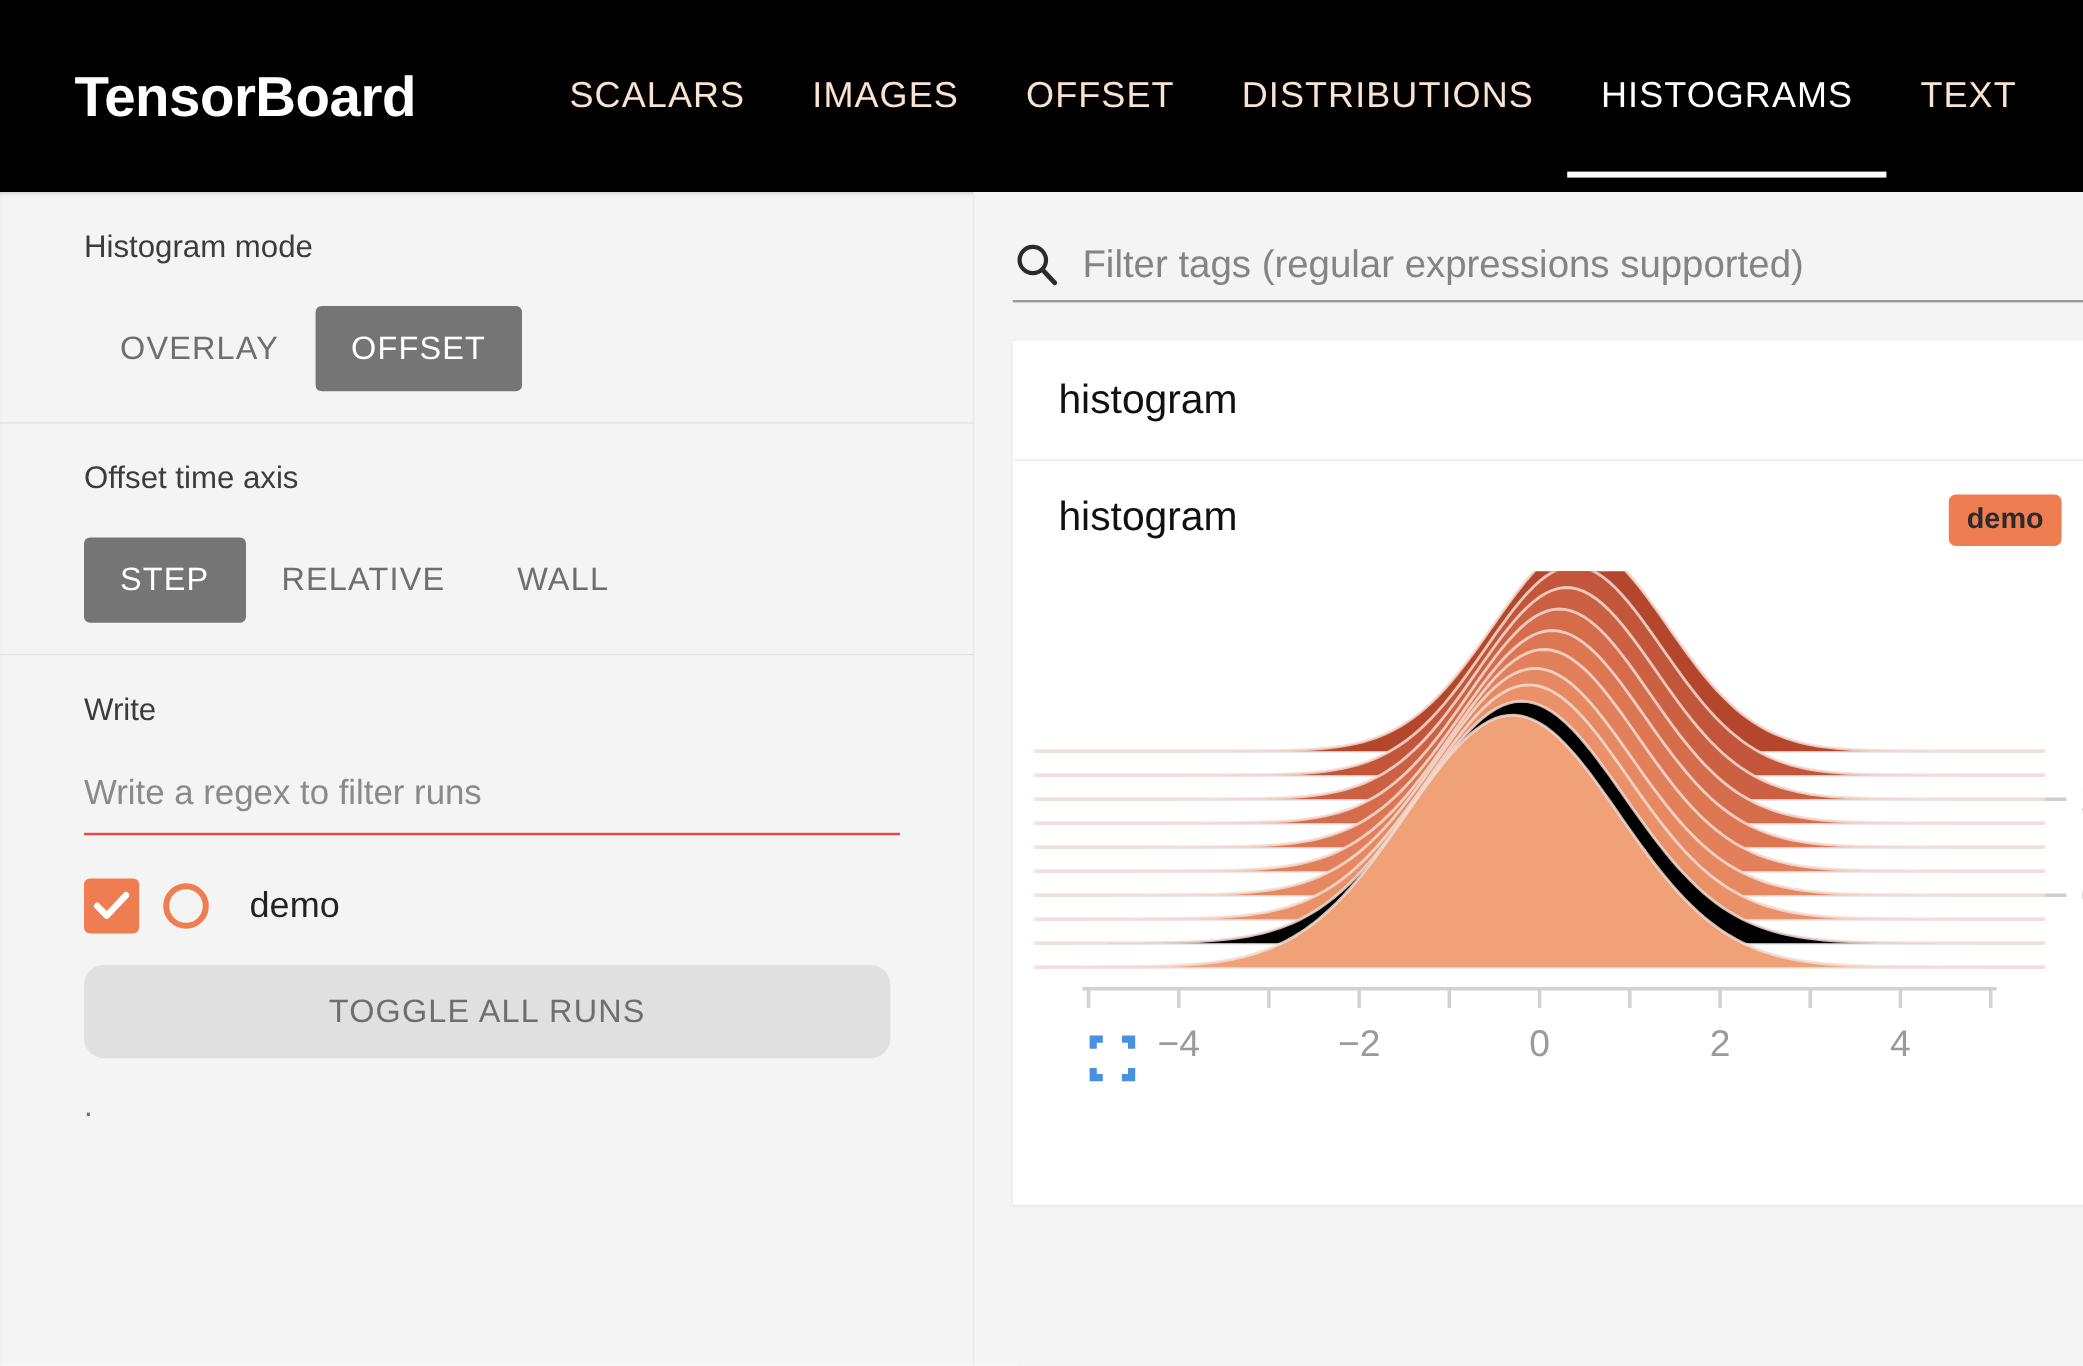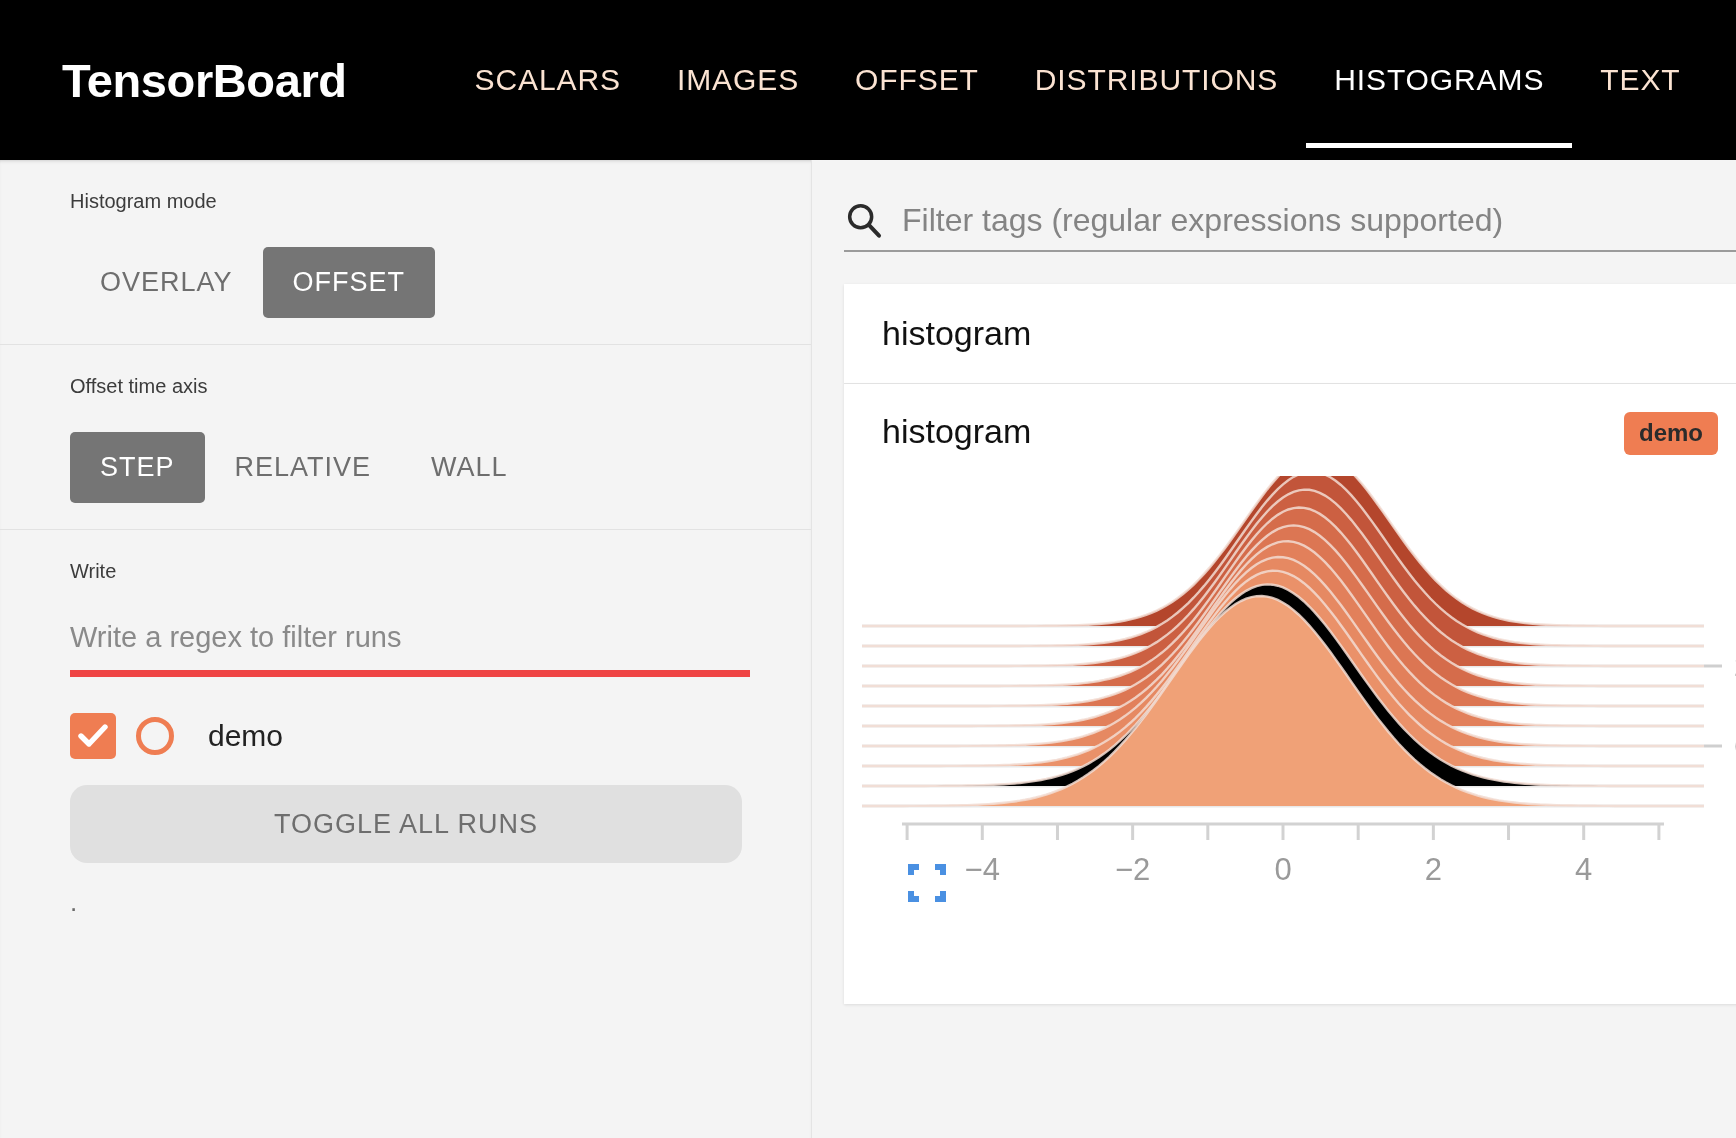--- a/index.html
+++ b/index.html
@@ -39,35 +39,35 @@
   
   .sidebar {
     width: 812px; flex: 0 0 812px; background: #f4f4f4;
     border-right: 1px solid #e4e4e4; position: relative;
     box-shadow: inset 0 3px 5px -4px rgba(0,0,0,.35);
   }
   .section { padding: 30px 0 26px 0; }
   .section + .section { border-top: 1px solid #e2e2e2; }
   .section-inner { padding-left: 70px; padding-right: 66px; }
   .section-title {
-    font-size: 20px; color: #3c3c3c; font-weight: 400; margin-bottom: 34px;
+    font-size: 26px; color: #3c3c3c; font-weight: 400; margin-bottom: 34px;
   }
   .btn-row { display: flex; align-items: center; }
   .tbtn {
     font-size: 27px; letter-spacing: 1px; color: #6e6e6e;
     padding: 20px 30px; border-radius: 5px; cursor: pointer;
     background: transparent; border: none; white-space: nowrap;
     font-family: inherit;
   }
   .tbtn.selected { background: #757575; color: #ffffff; }
 
   .regex-input {
     width: 680px; display: block;
     font-size: 29px; color: #7b7b7b; font-family: inherit;
-    border: none; border-bottom: 7px solid #ef4444;
+    border: none; border-bottom: 2px solid #ef4444;
     background: transparent; padding: 4px 0 16px 0; outline: none;
   }
   .regex-input::placeholder { color: #8a8a8a; opacity: 1; }
 
   .run-row { display: flex; align-items: center; margin-top: 36px; }
   .run-check {
     width: 46px; height: 46px; border-radius: 5px; background: #ef7d52;
     display: flex; align-items: center; justify-content: center;
     cursor: pointer; flex: 0 0 46px;
   }

